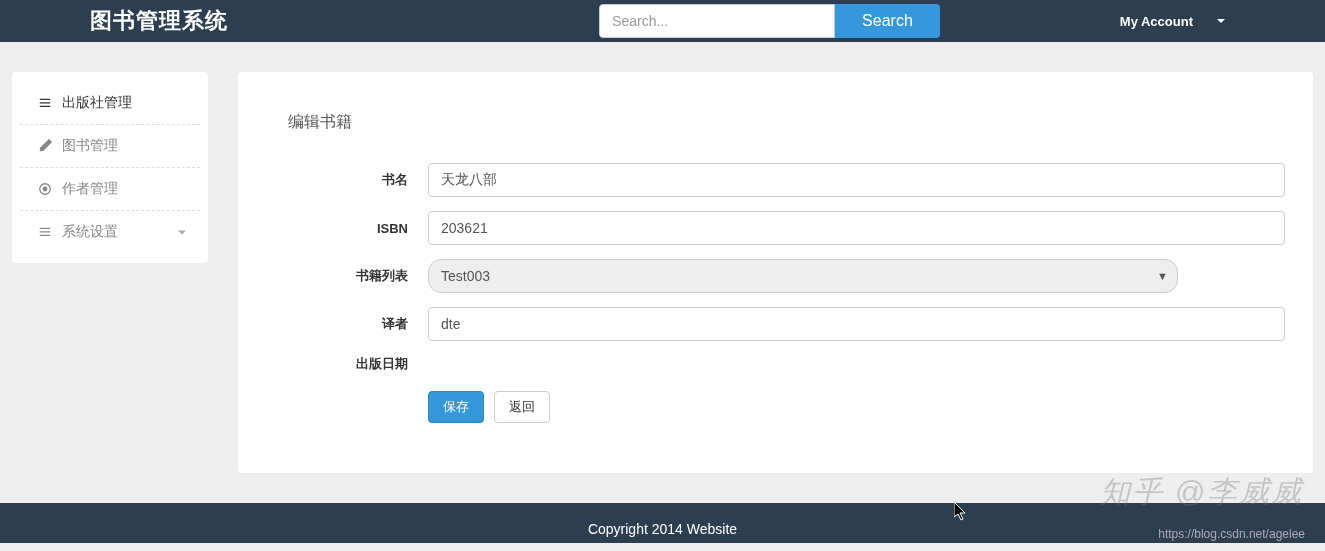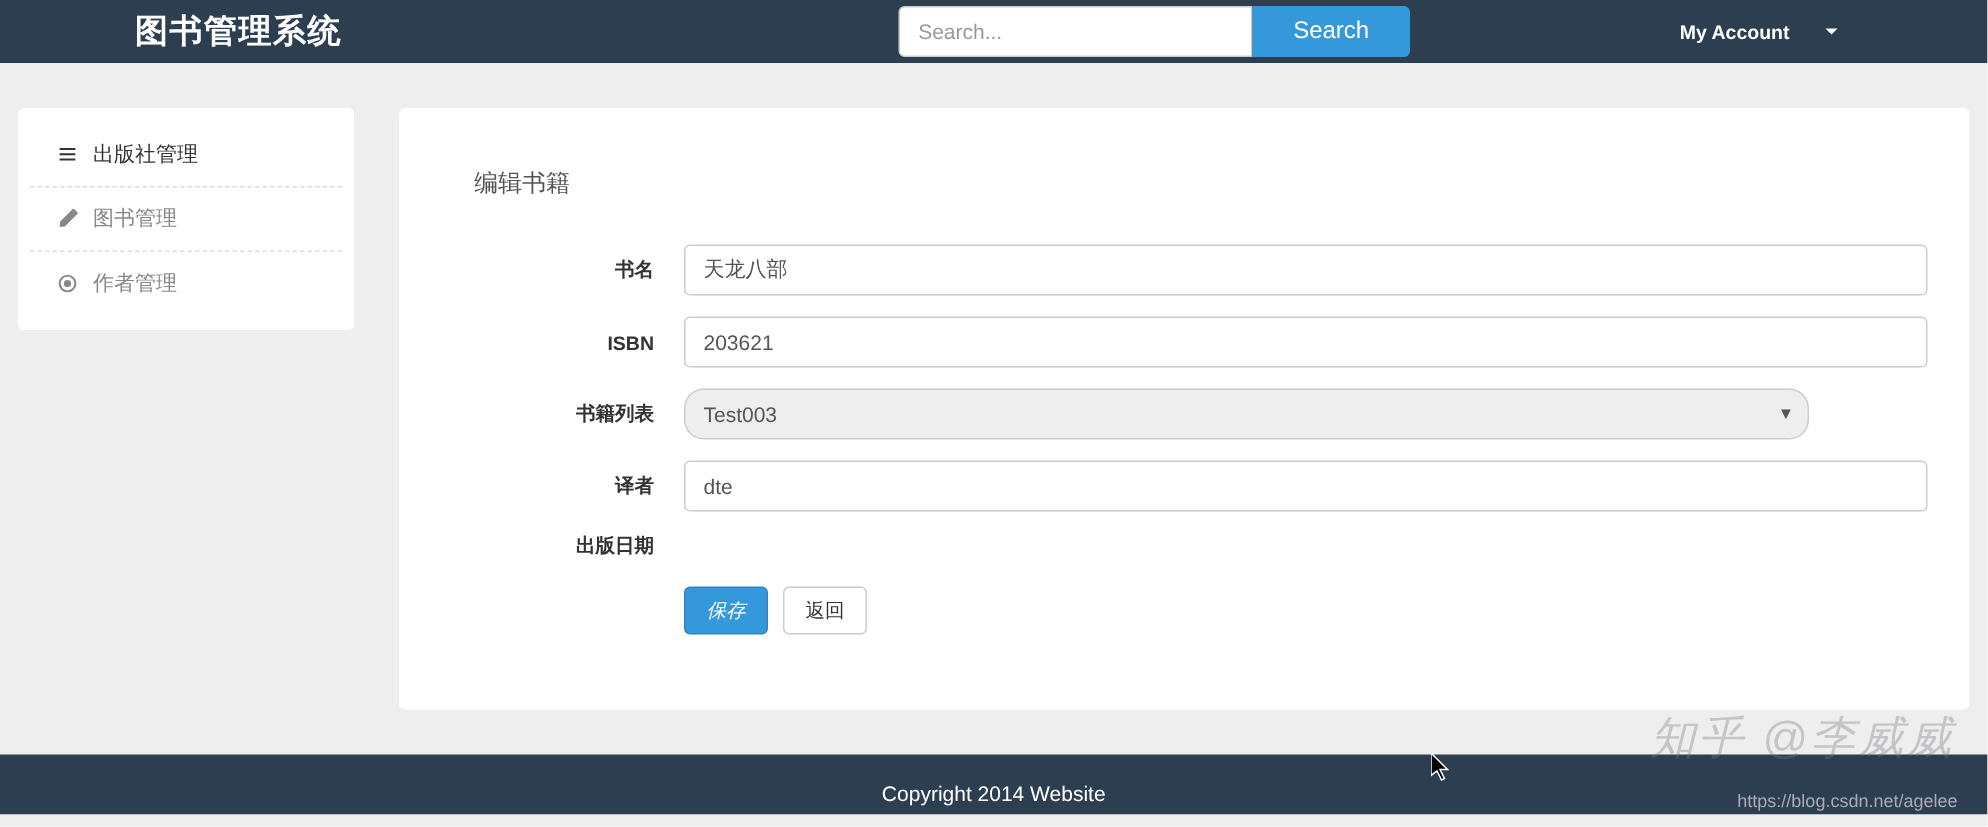--- a/index.html
+++ b/index.html
@@ -68,21 +68,21 @@
       border-top: 4px solid #fff;
       margin-left: 4px;
     }
     .container {
       display: flex;
       gap: 30px;
       padding: 30px 12px 0 12px;
       max-width: 1325px;
     }
     .sidebar {
-      width: 224px;
+      width: 196px;
       background: #fff;
       border-radius: 4px;
       padding: 10px 0;
       height: fit-content;
     }
     .sidebar-item {
       display: flex;
       align-items: center;
       padding: 12px 18px;
       color: #888;
@@ -170,21 +170,20 @@
       margin-top: 18px;
     }
     .btn-primary {
       background: #3498db;
       color: #fff;
       border: 1px solid #2e86c1;
       border-radius: 4px;
       padding: 6px 14px;
       font-size: 13px;
       cursor: pointer;
-      font-style: italic;
     }
     .btn-default {
       background: #fff;
       color: #333;
       border: 1px solid #ccc;
       border-radius: 4px;
       padding: 6px 14px;
       font-size: 13px;
       cursor: pointer;
     }
@@ -261,20 +260,33 @@
     <div class="sidebar-item">
       <span class="sidebar-icon">
         <svg width="14" height="14" viewBox="0 0 16 16" fill="none" stroke="currentColor" stroke-width="1.5">
             <circle cx="8" cy="8" r="6"></circle>
             <circle cx="8" cy="8" r="2" fill="currentColor"></circle>
           </svg>
       </span>
       <span>作者管理</span>
     </div>
 
+    <div class="sidebar-item">
+      <span class="sidebar-icon">
+        <svg width="14" height="14" viewBox="0 0 16 16" fill="currentColor">
+            <path d="M2 3h12v1.5H2zM2 7h12v1.5H2zM2 11h12v1.5H2z"></path>
+          </svg>
+      </span>
+      <span>系统设置</span>
+      <span class="sidebar-caret">
+        <svg width="8" height="8" viewBox="0 0 10 10" fill="currentColor">
+            <path d="M0 2l5 5 5-5z"></path>
+          </svg>
+      </span>
+    </div>
 
   </div>
 
   <div class="main-panel">
     <h3 class="panel-title">编辑书籍</h3>
 
     <div class="form-row">
       <label class="form-label">书名</label>
       <input class="form-control" type="text" value="天龙八部" style="">
     </div>

